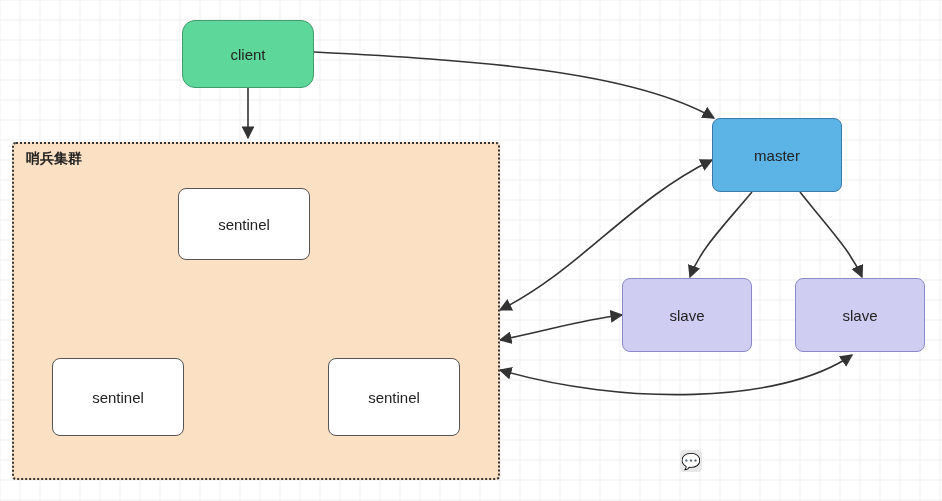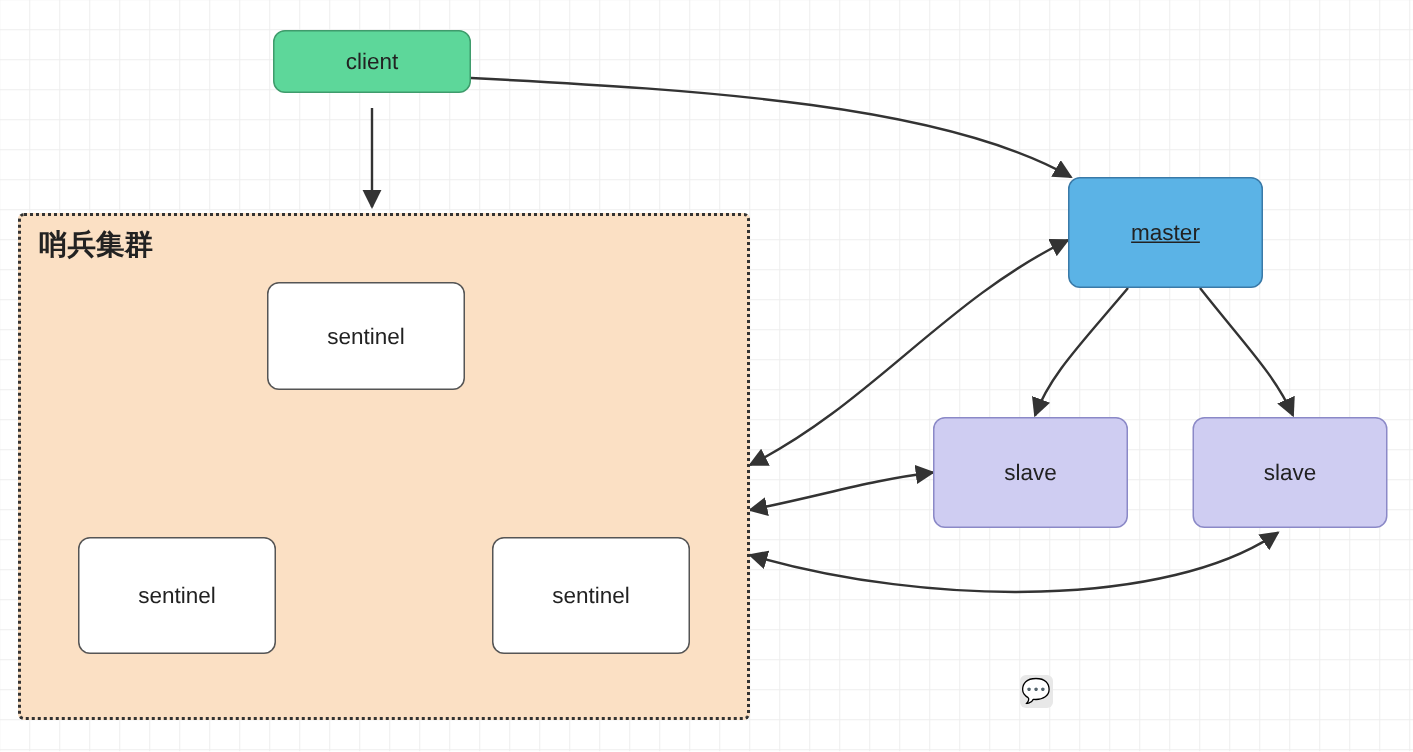--- a/index.html
+++ b/index.html
@@ -43,21 +43,21 @@
     position: absolute;
     box-sizing: border-box;
     border: 2px dotted #333;
     border-radius: 4px;
     background: #fbe0c4;
   }
   .cluster-label {
     position: absolute;
     top: 6px;
     left: 12px;
-    font-size: 19px;
+    font-size: 14px;
     font-weight: bold;
     color: #222;
   }
   .watermark {
     position: absolute;
     display: flex;
     align-items: center;
     gap: 6px;
     font-size: 16px;
     color: #3a3a3a;
@@ -105,25 +105,25 @@
 
     <path d="M 500 340 C 550 330, 580 320, 622 315" stroke="#333" stroke-width="1.6" fill="none" marker-start="url(#arrow)" marker-end="url(#arrow)"></path>
 
     <path d="M 500 370 C 620 405, 780 405, 852 355" stroke="#333" stroke-width="1.6" fill="none" marker-start="url(#arrow)" marker-end="url(#arrow)"></path>
   </svg>
 
   <div class="cluster" style="left:12px; top:142px; width:488px; height:338px;">
     <div class="cluster-label">哨兵集群</div>
   </div>
 
-  <div id="n-client" class="node" style="left: 182px; top: 20px; width: 132px; height: 42px; background: rgb(93, 215, 154); border-color: rgb(63, 156, 108);">
+  <div id="n-client" class="node" style="left: 182px; top: 20px; width: 132px; height: 68px; background: rgb(93, 215, 154); border-color: rgb(63, 156, 108); border-radius: 13px;">
     <span>client</span>
   </div>
 
-  <div id="n-master" class="node" style="left: 712px; top: 118px; width: 130px; height: 74px; background: rgb(91, 179, 230); border-color: rgb(58, 122, 168); text-decoration: underline;">
+  <div id="n-master" class="node" style="left: 712px; top: 118px; width: 130px; height: 74px; background: rgb(91, 179, 230); border-color: rgb(58, 122, 168);">
     <span>master</span>
   </div>
 
   <div id="n-slave1" class="node" style="left: 622px; top: 278px; width: 130px; height: 74px; background: rgb(207, 205, 242); border-color: rgb(139, 137, 199);">
     <span>slave</span>
   </div>
 
   <div id="n-slave2" class="node" style="left: 795px; top: 278px; width: 130px; height: 74px; background: rgb(207, 205, 242); border-color: rgb(139, 137, 199);">
     <span>slave</span>
   </div>

